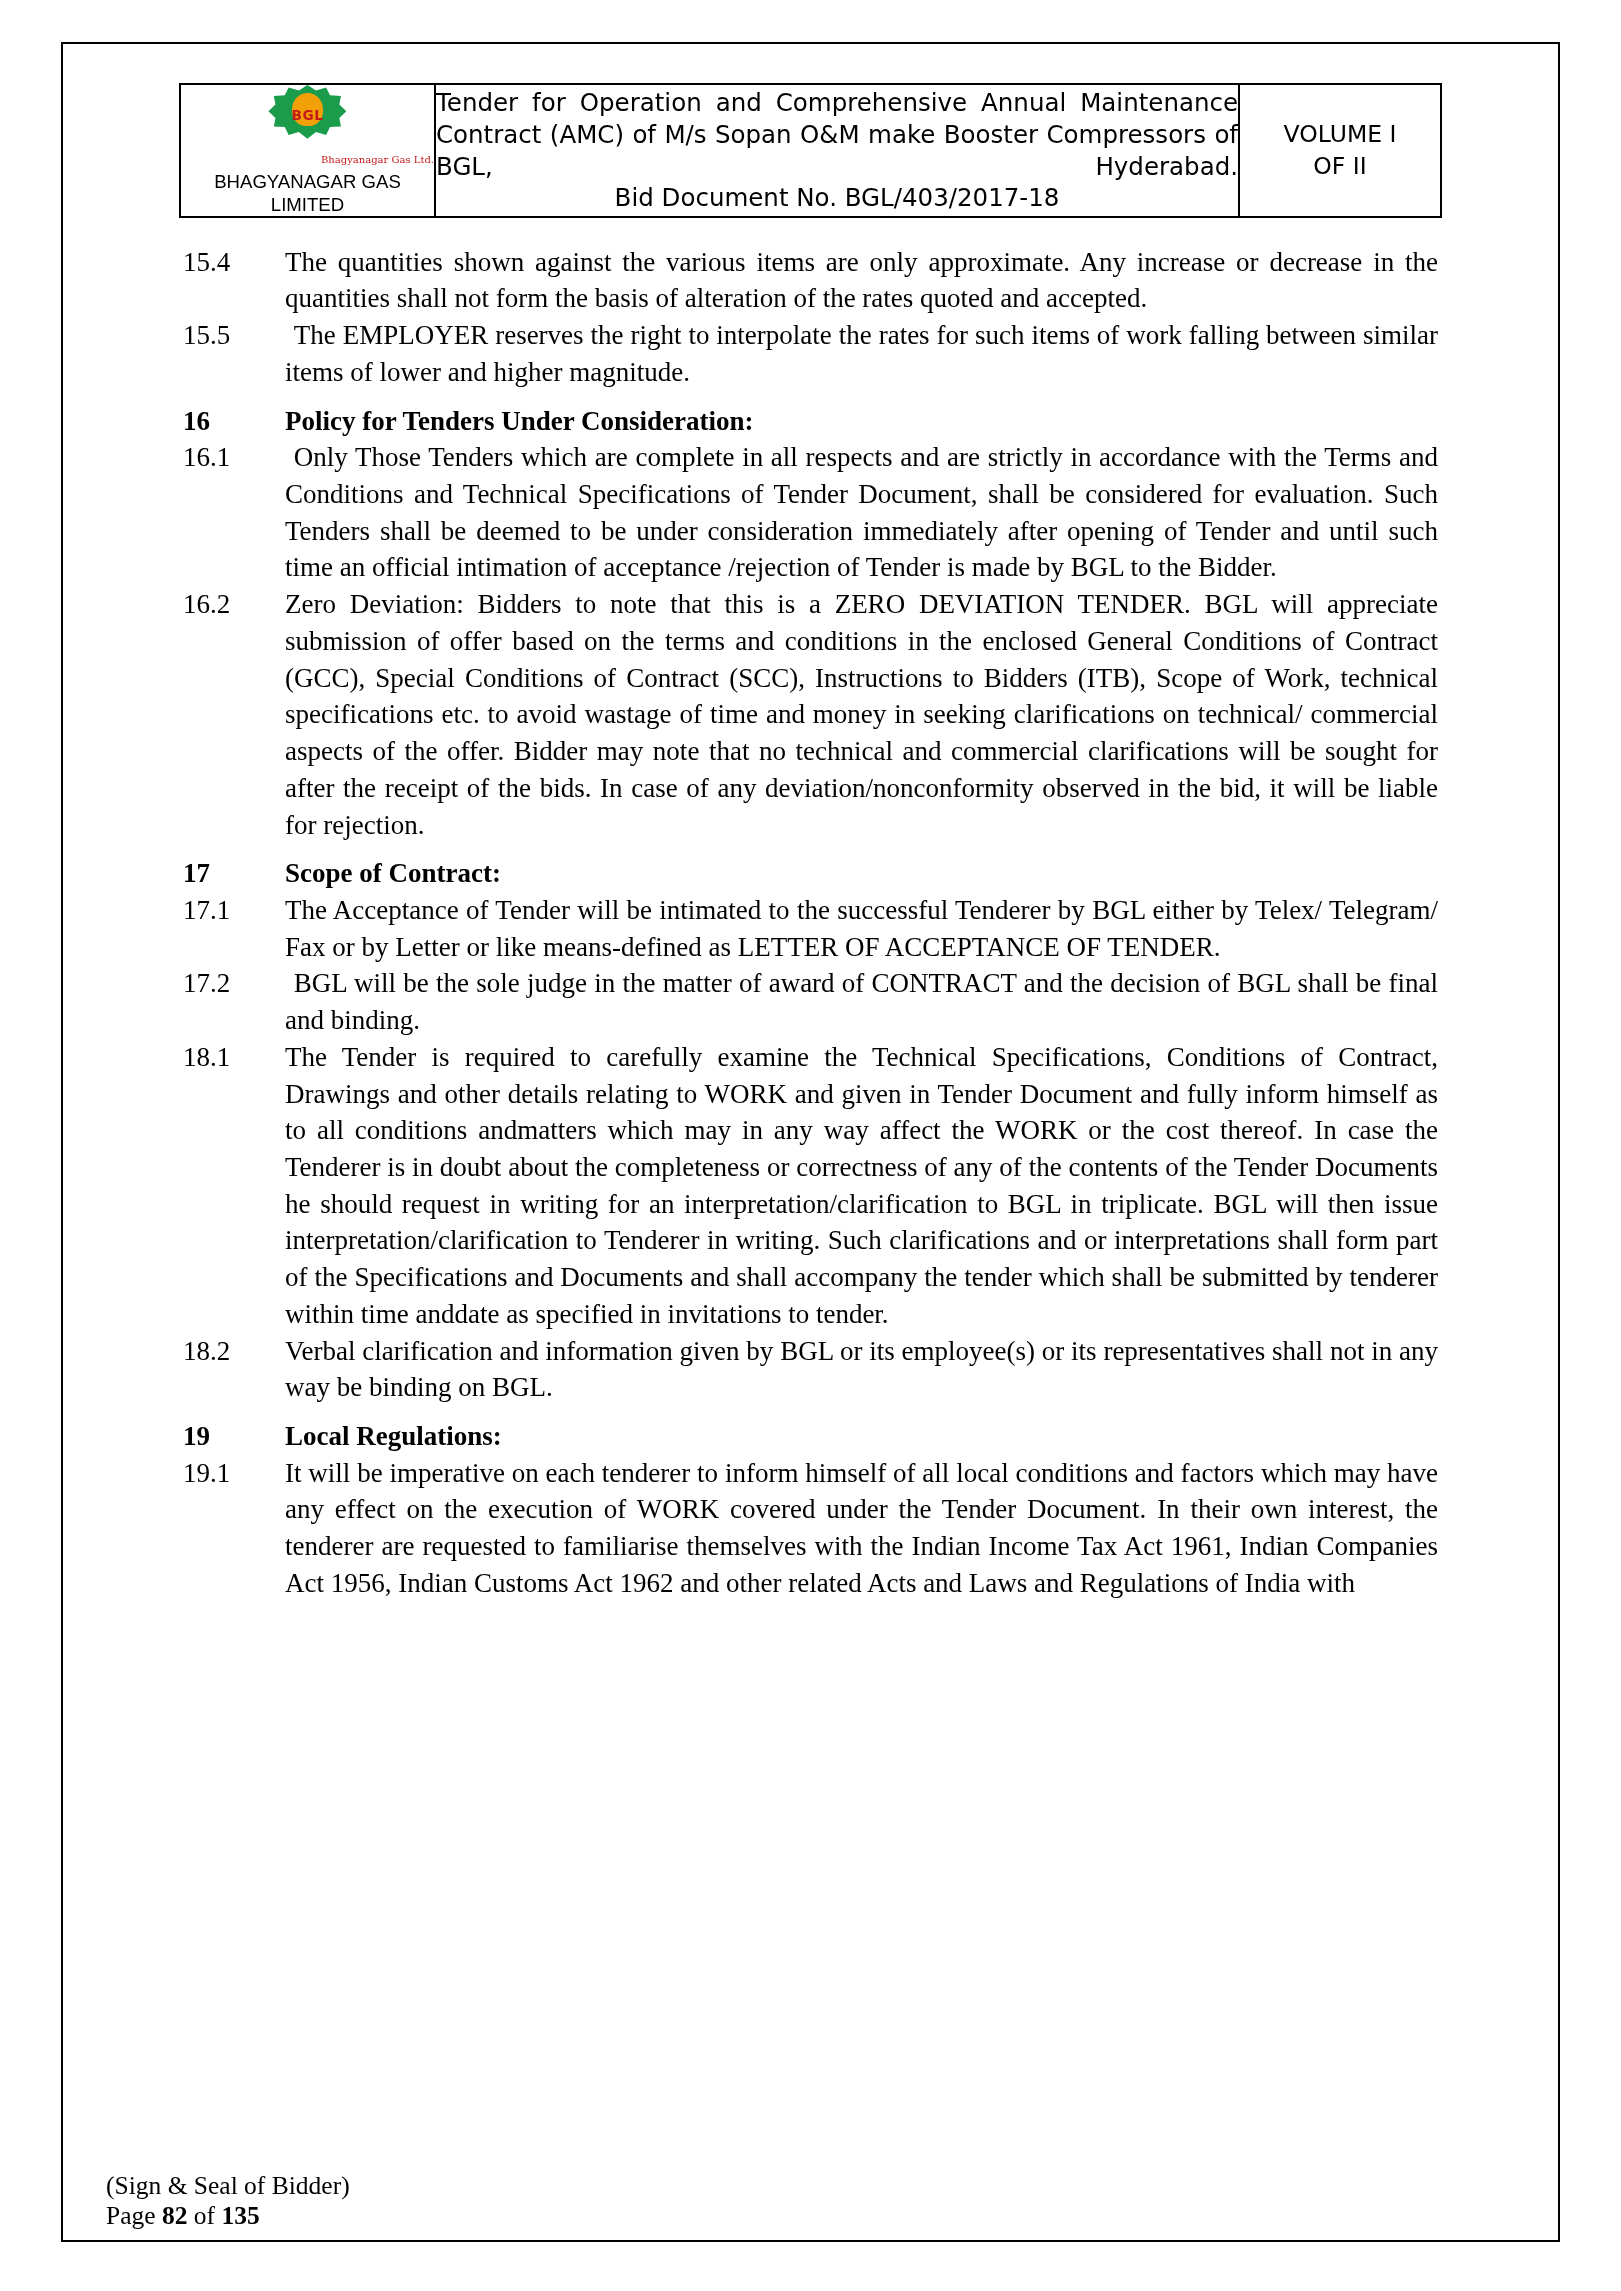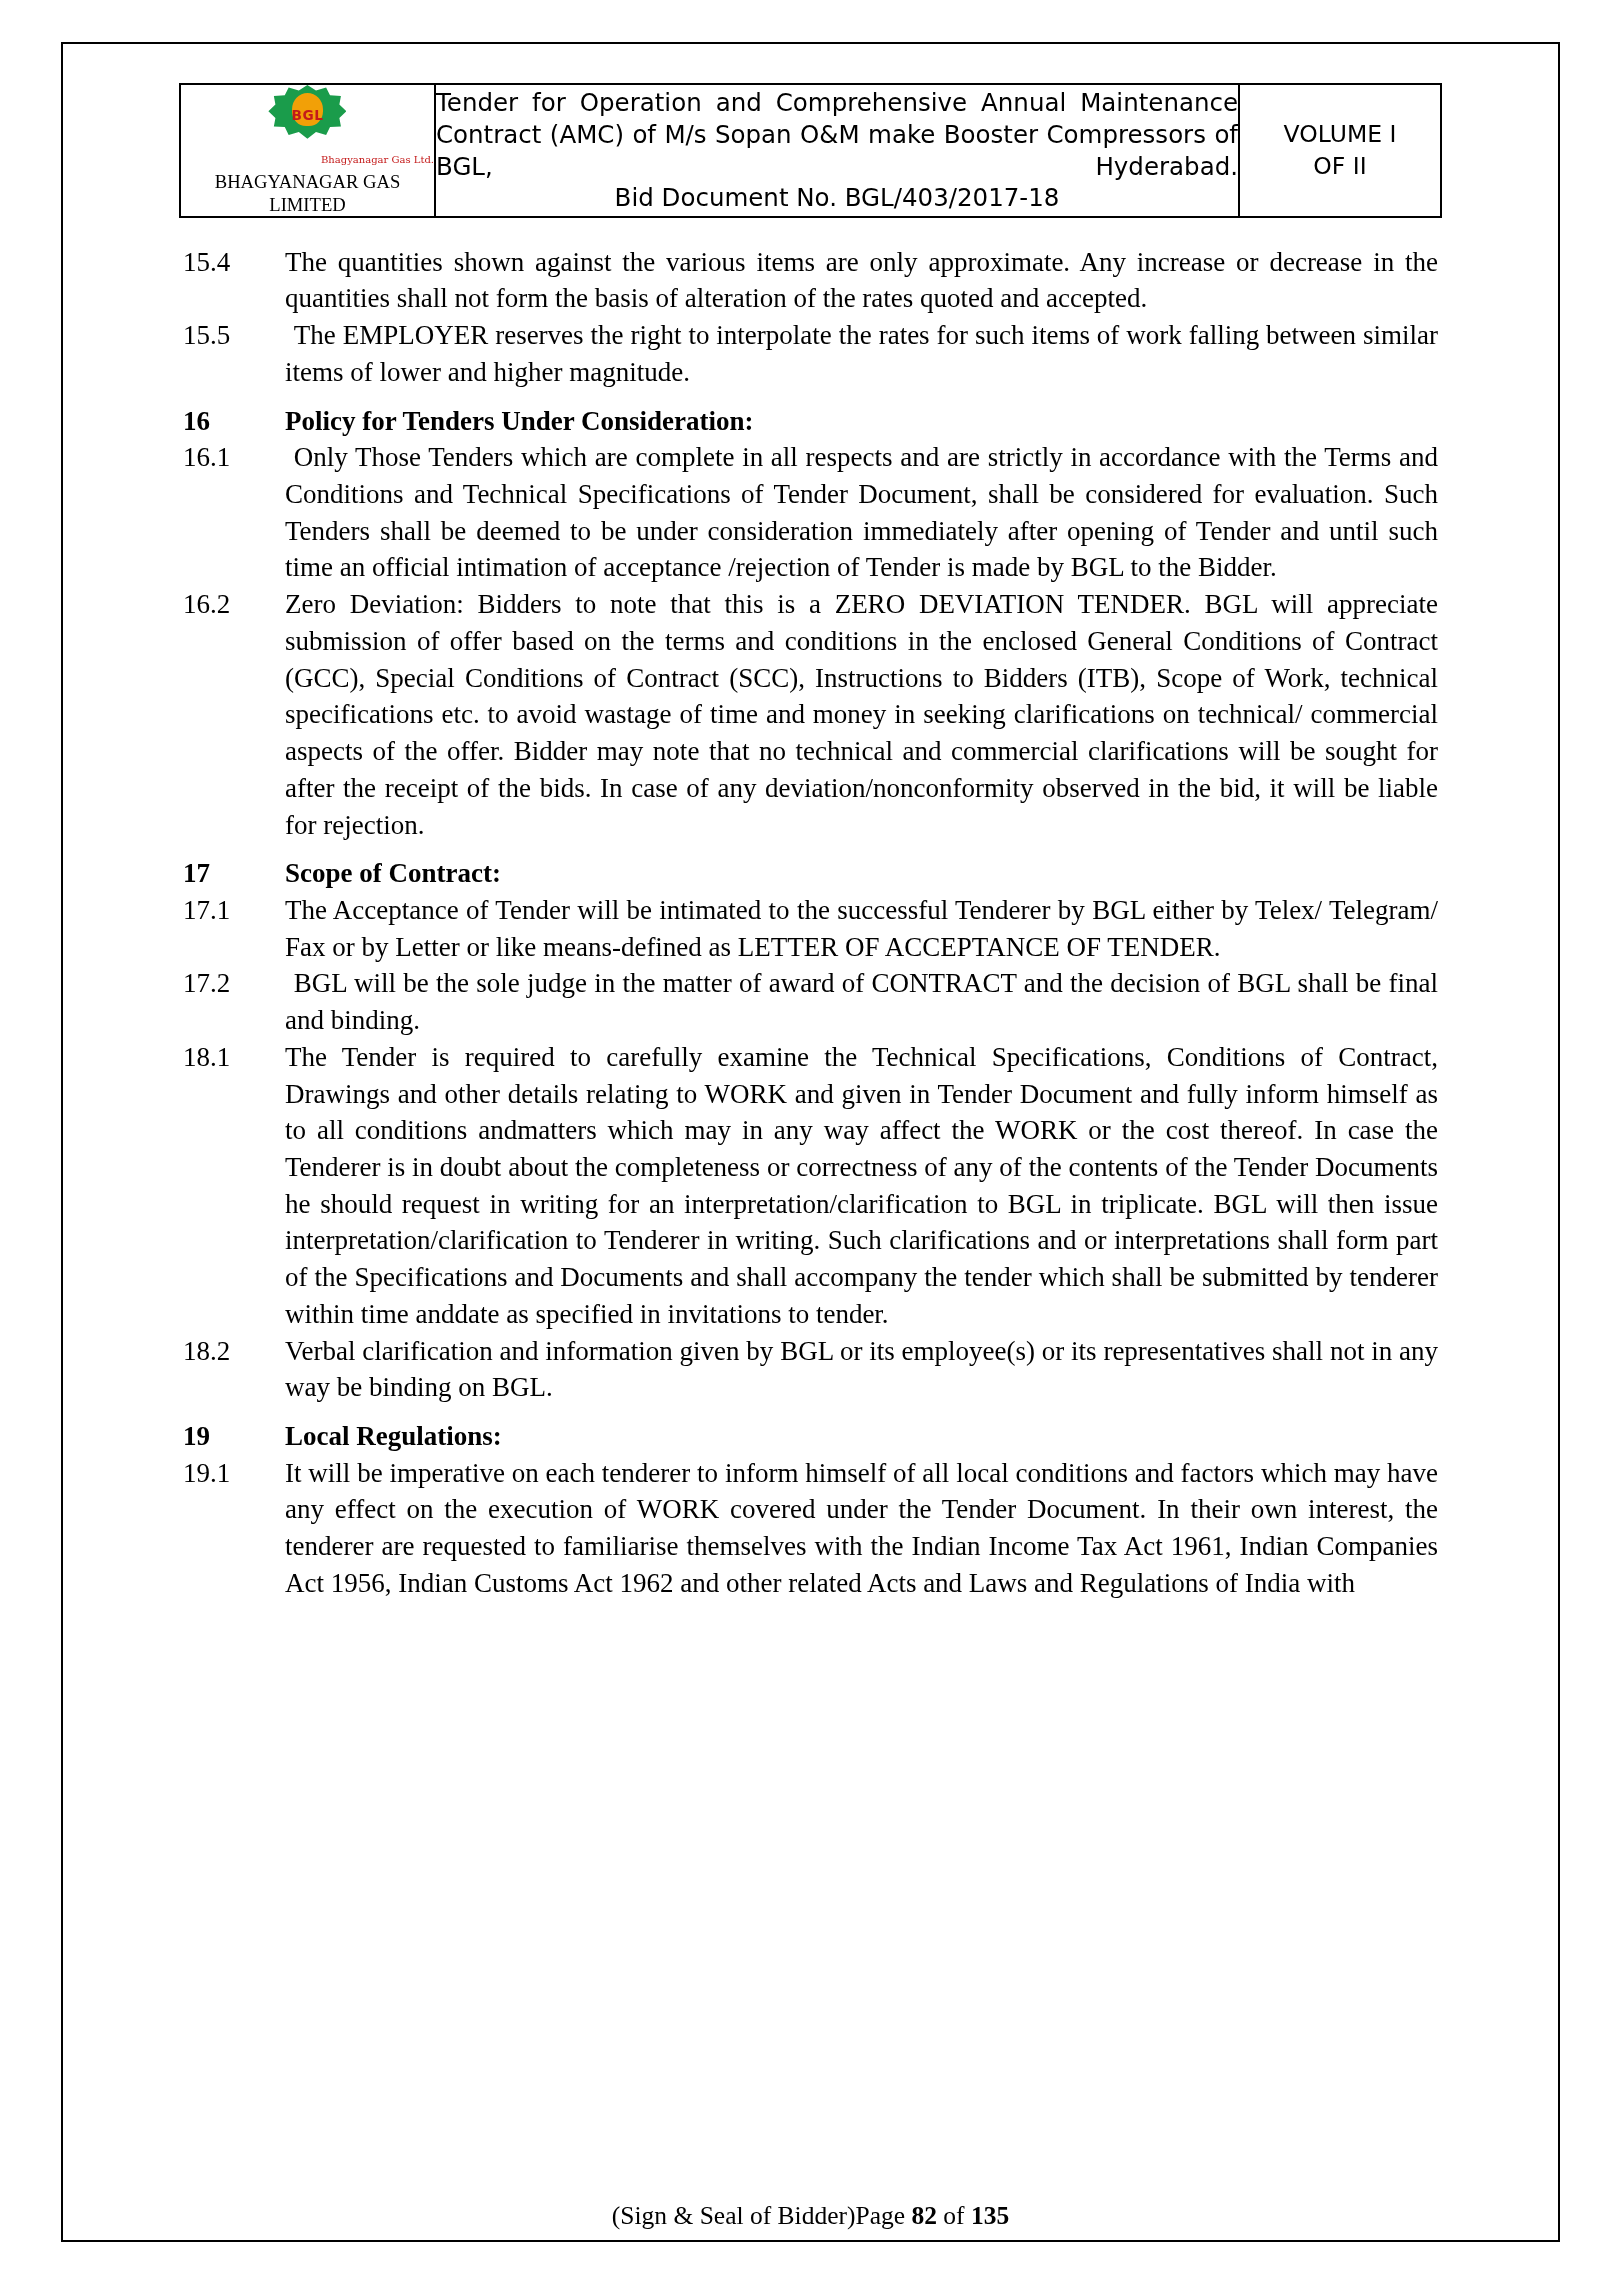--- a/index.html
+++ b/index.html
@@ -113,21 +113,21 @@
   }
   .logo-tagline {
     font-family: "DejaVu Serif", serif;
     font-size: 10px;
     color: #c41a1a;
     text-align: right;
     margin-bottom: 5.9px;
     margin-left: 20px;
   }
   .logo-name {
-    font-family: Liberation Serif, serif;
+    font-family: Liberation Sans, sans-serif;
     font-size: 18.6px;
     line-height: 1.22;
     text-align: center;
   }
 
   
   .body-block {
     margin-top: 25.5px;
     width: 1255px;
     margin-left: auto;
@@ -160,22 +160,23 @@
   }
   .indent-lead .txt { text-indent: 8.8px; }
 
   
   .footer {
     position: absolute;
     left: 106px;
     right: 106px;
     bottom: 61px;
     display: flex;
-    justify-content: center;
+    justify-content: flex-start;
     font-size: 25.5px;
+    flex-direction: column;
   }
   .footer b { font-weight: bold; }
 </style>
 </head>
 <body>
 
 <div class="page">
   <div class="page-border"></div>
 
   <div class="content">

